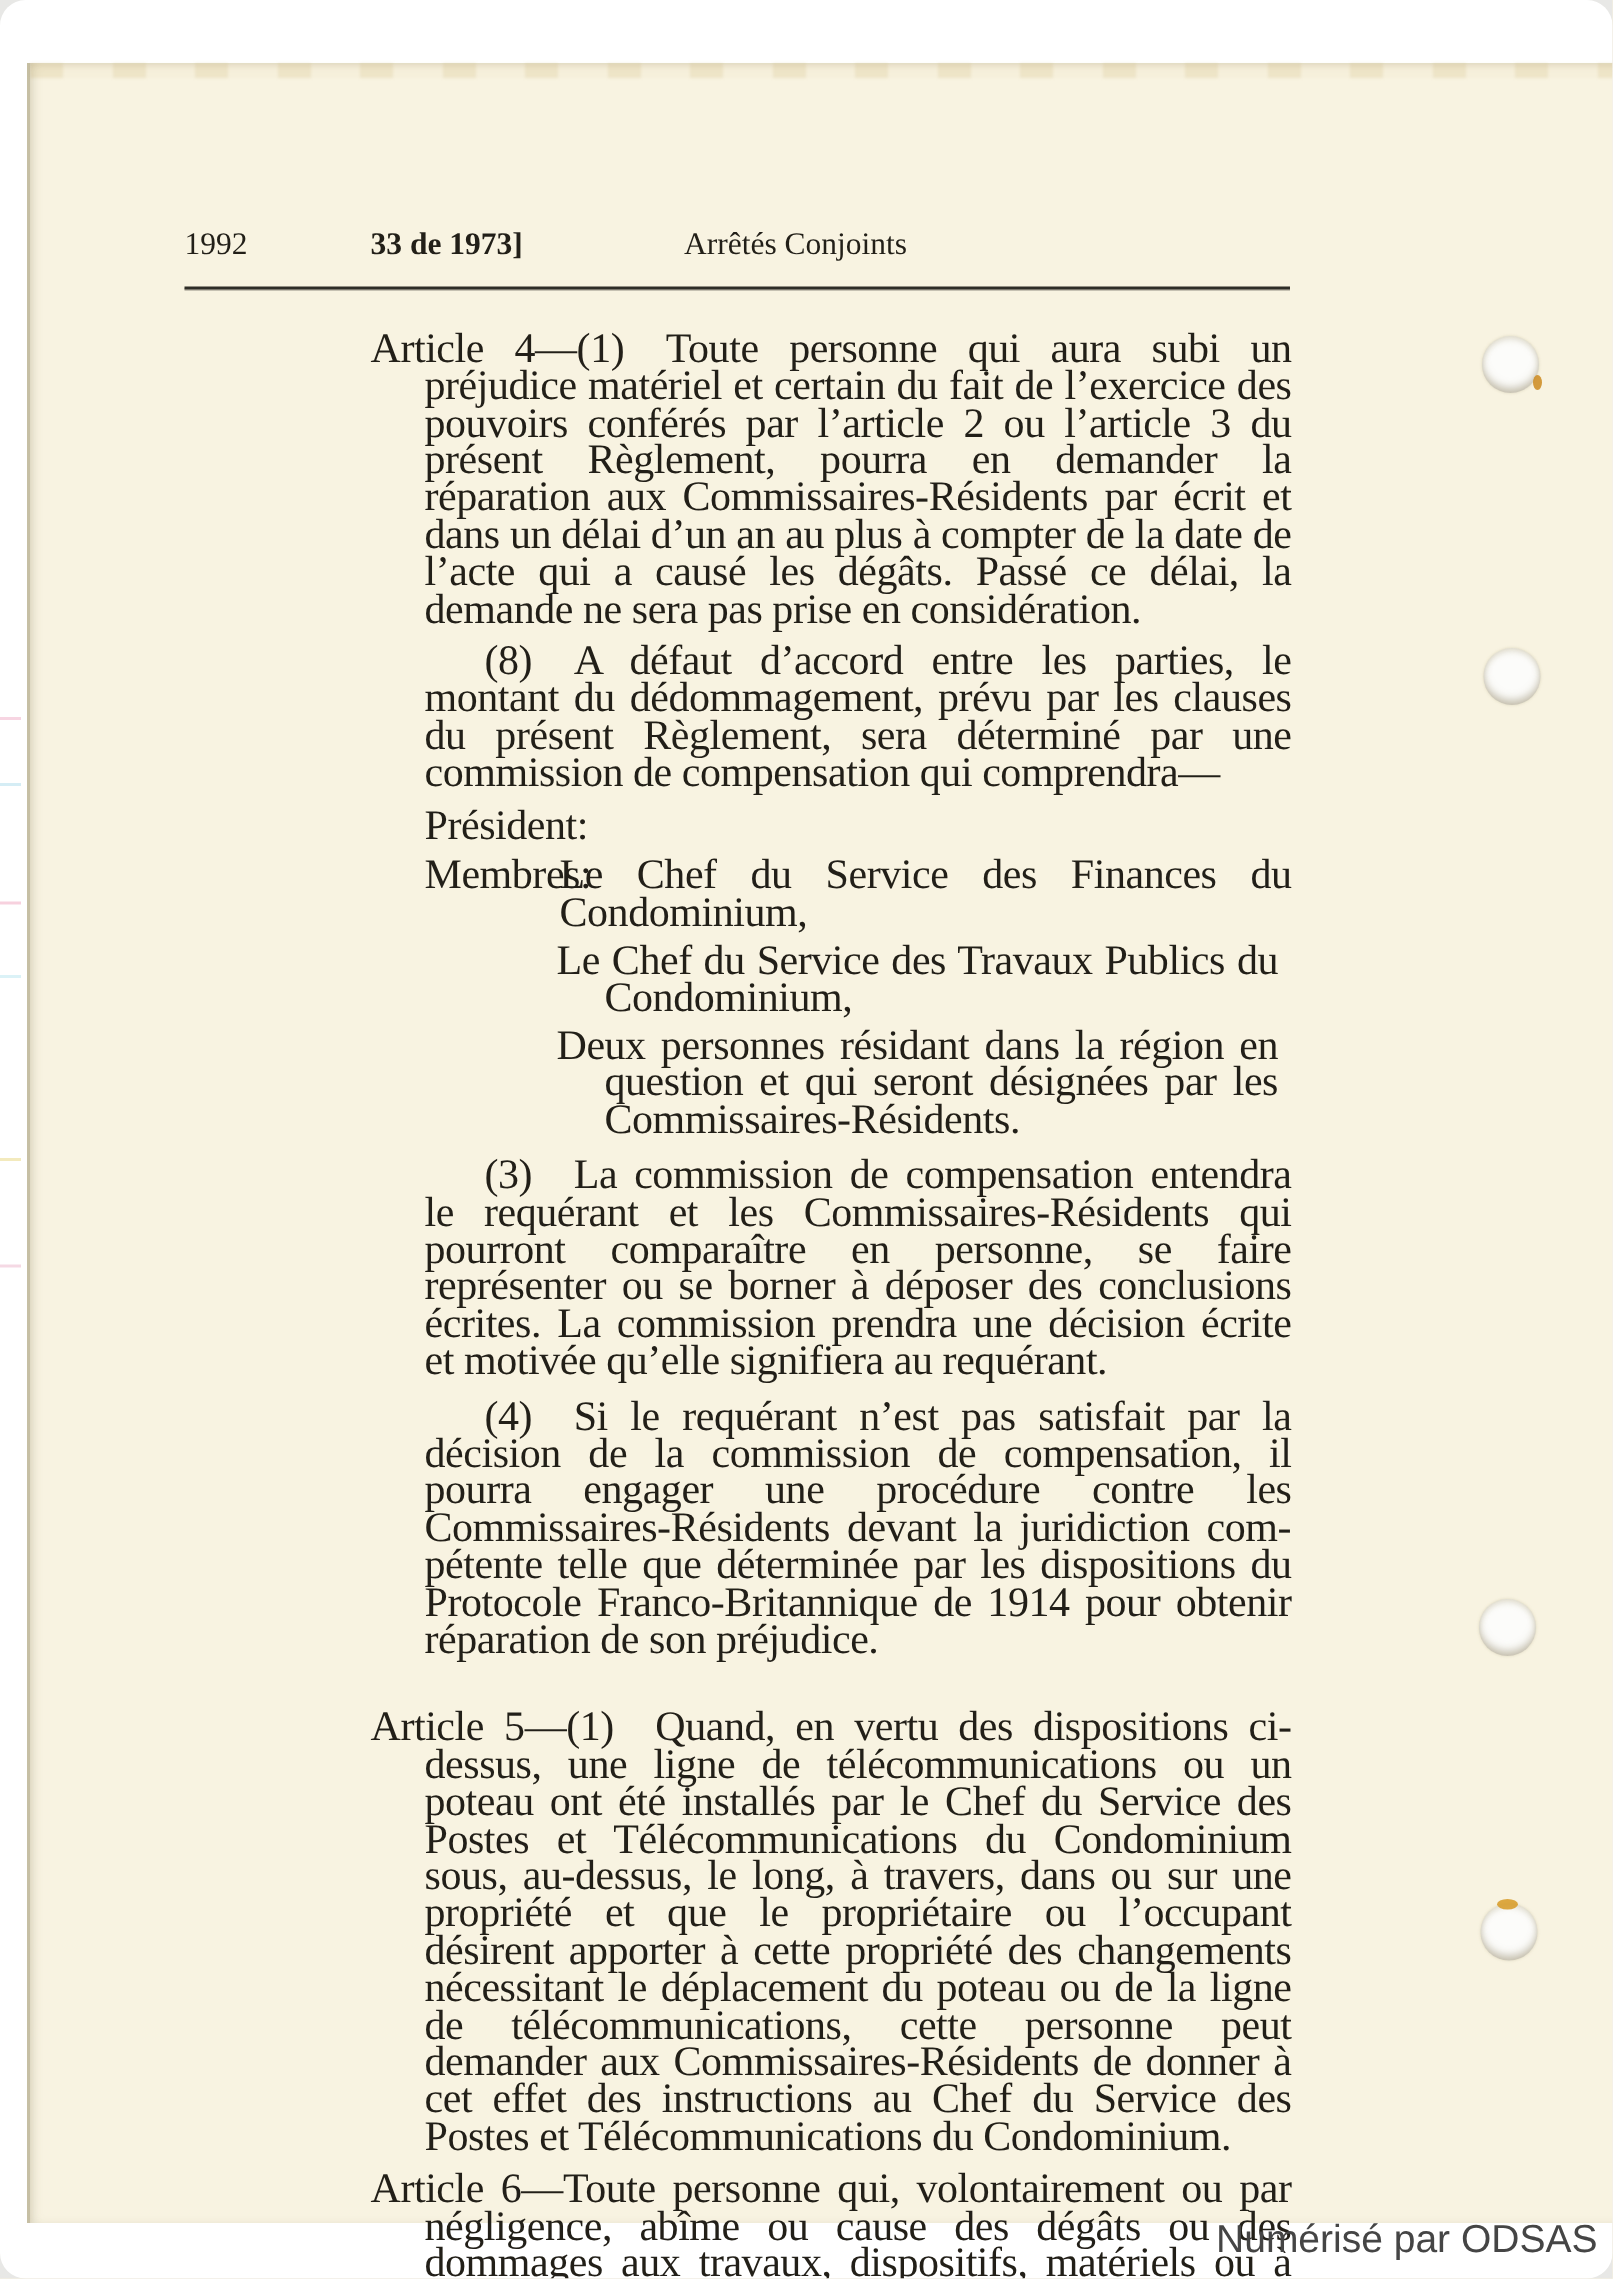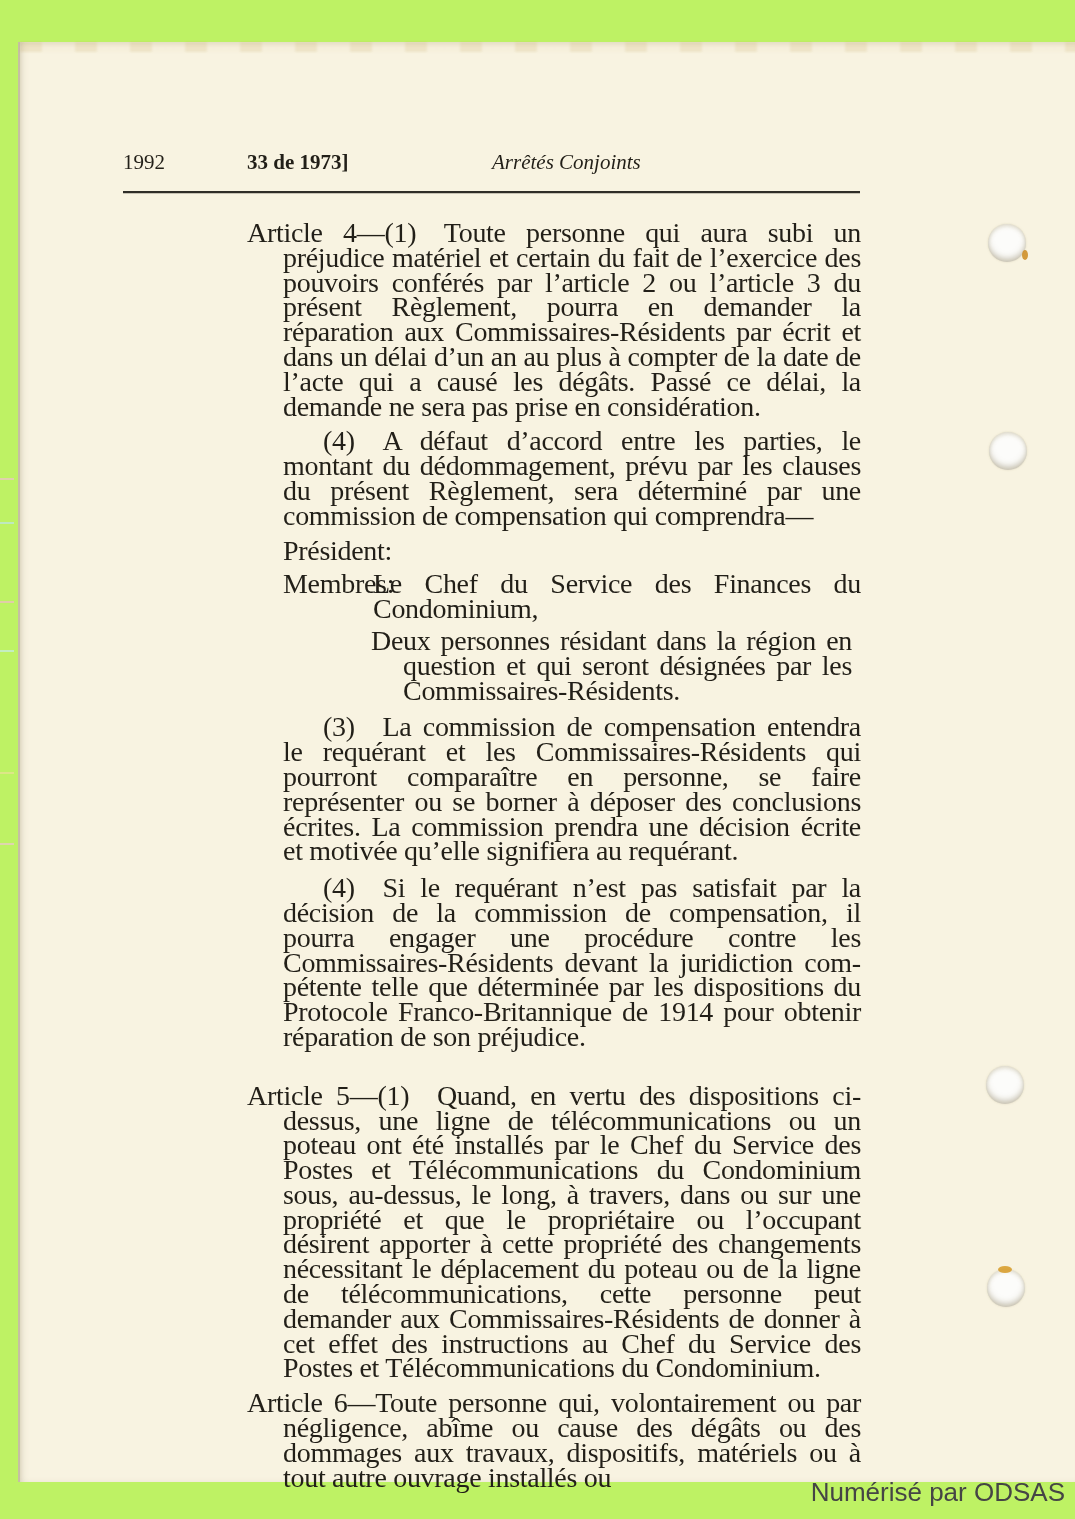--- a/index.html
+++ b/index.html
@@ -2,24 +2,25 @@
 <html><head>
 <meta charset="utf-8">
 <style>
   html,body { margin:0; padding:0; }
   body { background:#e8e8e6; }
 
   .stage {
     position:relative;
     width:1075px; height:1519px;
     margin:0 auto;
-    background:#bef264;
+    background:#ffffff;
     overflow:hidden;
     font-family:"Liberation Serif","DejaVu Serif",serif;
     color:#221f18;
+    border-radius:17px;
   }
 
   
   .paper {
     position:absolute;
     left:18px; top:42px;
     width:1057px; height:1440px;
     background:#f8f3e1;
     border-left:2px solid #c6bfa4;
     box-shadow:inset 4px 0 7px -3px rgba(120,108,74,.28),
@@ -30,21 +31,21 @@
     position:absolute; left:0; right:0; top:0; height:10px;
     background:repeating-linear-gradient(90deg,
       rgba(186,152,64,.16) 0 22px, rgba(186,152,64,.03) 22px 55px);
     filter:blur(1px);
   }
 
   
   .hdr-item { position:absolute; top:150px; font-size:21px; line-height:24px; }
   .page-number   { left:123px; }
   .statute-ref   { left:247px; font-weight:bold; }
-  .running-title { left:492px; font-style:italic; }
+  .running-title { left:456px; }
   .header-rule {
     position:absolute; left:123px; top:191px;
     width:737px; height:2px; background:#2f2d27;
     box-shadow:0 1px 0 rgba(47,45,39,.25);
   }
 
   
   .doc-body {
     position:absolute; left:0; top:221px; width:1061px;
     font-size:28px; line-height:24.8px; letter-spacing:-0.3px;
@@ -117,31 +118,32 @@
 
   <div class="hdr-item page-number">1992</div>
   <div class="hdr-item statute-ref">33 de 1973]</div>
   <div class="hdr-item running-title">Arrêtés Conjoints</div>
   <div class="header-rule"></div>
 
   <div class="doc-body">
 
     <div class="para hang">Article 4—(1) Toute personne qui aura subi un préjudice matériel et certain du fait de l’exercice des pouvoirs conférés par l’article 2 ou l’article 3 du présent Règlement, pourra en demander la réparation aux Commissaires-Résidents par écrit et dans un délai d’un an au plus à compter de la date de l’acte qui a causé les dégâts. Passé ce délai, la demande ne sera pas prise en considération.</div>
 
-    <div class="para sub">(4) A défaut d’accord entre les parties, le montant du dédommagement, prévu par les clauses du présent Règlement, sera déterminé par une commission de compensation qui comprendra—</div>
+    <div class="para sub">(8) A défaut d’accord entre les parties, le montant du dédommagement, prévu par les clauses du présent Règlement, sera déterminé par une commission de compensation qui comprendra—</div>
 
     <div class="label-row">
       <span class="lbl">Président:</span>
     </div>
 
     <div class="label-row mb-7">
       <span class="lbl">Membres:</span>
       <span class="val">Le Chef du Service des Finances du Condominium,</span>
     </div>
 
+    <div class="member">Le Chef du Service des Travaux Publics du Con­dominium,</div>
 
     <div class="member mb-12">Deux personnes résidant dans la région en question et qui seront désignées par les Commissaires-Résidents.</div>
 
     <div class="para sub mb-12">(3) La commission de compensation entendra le requérant et les Commissaires-Résidents qui pourront comparaître en personne, se faire représenter ou se borner à déposer des con­clusions écrites. La commission prendra une décision écrite et motivée qu’elle signifiera au requérant.</div>
 
     <div class="para sub mb-34">(4) Si le requérant n’est pas satisfait par la décision de la commission de compensation, il pourra engager une procédure contre les Commissaires-Résidents devant la juridiction com­pétente telle que déterminée par les dispositions du Protocole Franco-Britannique de 1914 pour obtenir réparation de son préjudice.</div>
 
     <div class="para hang">Article 5—(1) Quand, en vertu des dispositions ci-dessus, une ligne de télécommunications ou un poteau ont été installés par le Chef du Service des Postes et Télécommunications du Con­dominium sous, au-dessus, le long, à travers, dans ou sur une propriété et que le propriétaire ou l’occupant désirent apporter à cette propriété des changements nécessitant le déplacement du poteau ou de la ligne de télécommunications, cette personne peut demander aux Commissaires-Résidents de donner à cet effet des instructions au Chef du Service des Postes et Télécom­munications du Condominium.</div>
 
 

